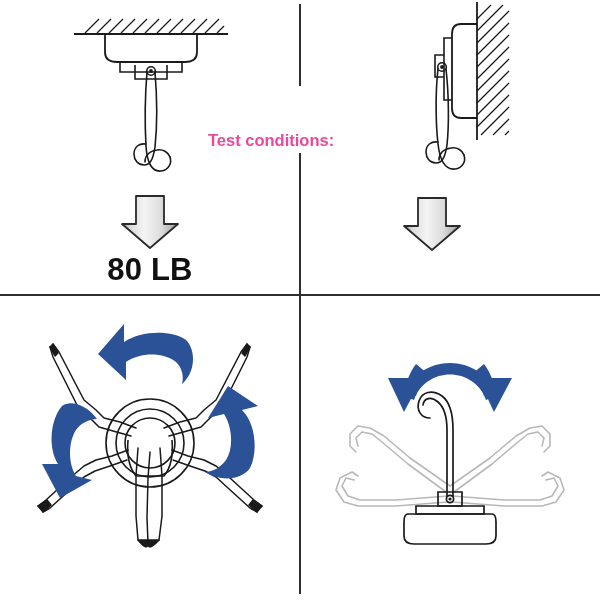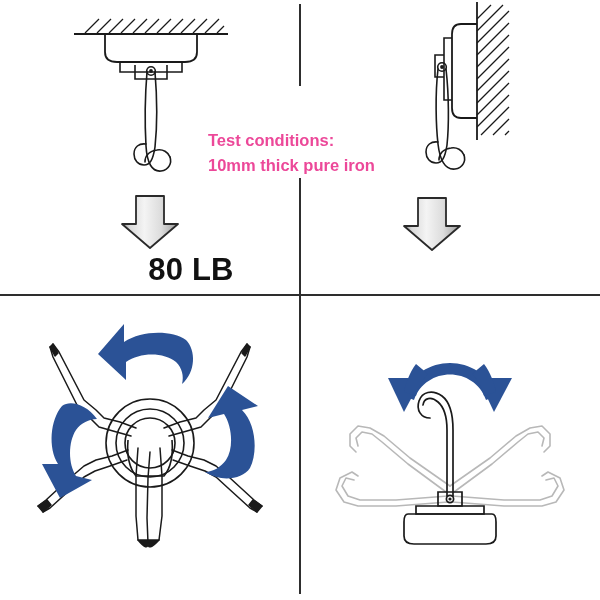--- a/index.html
+++ b/index.html
@@ -65,21 +65,20 @@
   }
 
   .caption {
     position: absolute;
     width: 300px;
     text-align: center;
     font-weight: bold;
     color: #111111;
     letter-spacing: 0.2px;
     white-space: nowrap;
-    padding-left: 41px;
   }
   .caption-load {
     top: 252px;
     font-size: 31px;
   }
   #caption-80lb      { left: 0; }
 
   .test-conditions {
     position: absolute;
     left: 208px;
@@ -330,16 +329,15 @@
 
   </div>
 
   <div class="divider divider-h"></div>
   <div class="divider divider-v-top-a"></div>
   <div class="divider divider-v-top-b"></div>
   <div class="divider divider-v-bottom"></div>
 
   <div class="test-conditions">
     <div>Test conditions:</div>
-    <div>10mm thick pure iron</div>
   </div>
 
 </div>
 
 </body></html>

